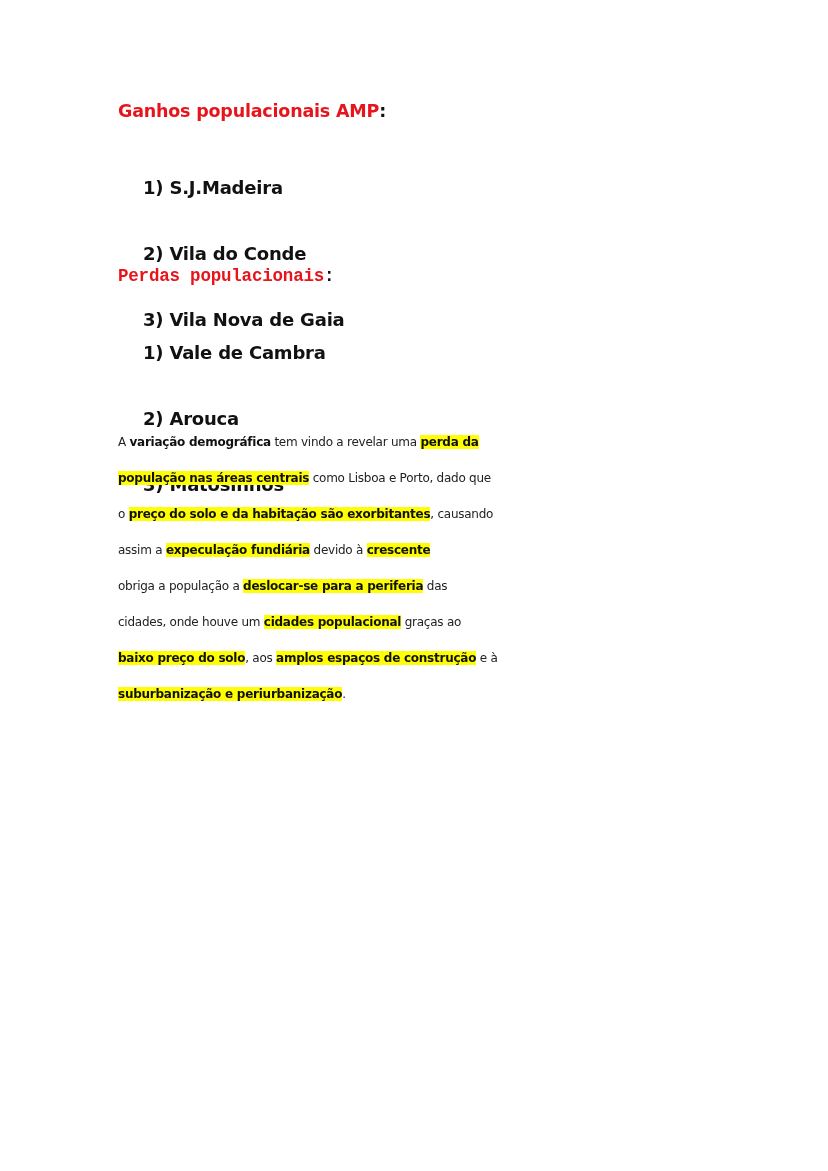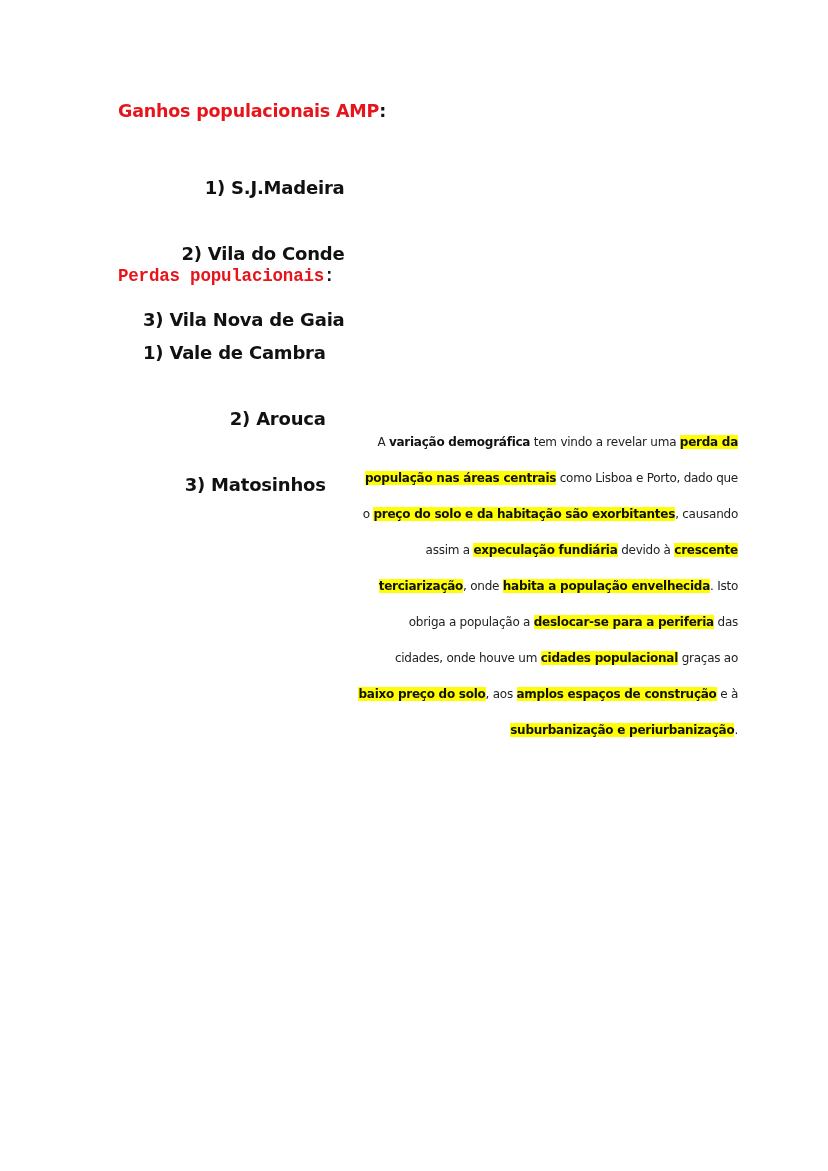--- a/index.html
+++ b/index.html
@@ -1,18 +1,18 @@
 <!DOCTYPE html>
 <html><head>
 <meta charset="utf-8">
 <style>
   html, body { margin: 0; padding: 0; background: #ffffff; }
   body { width: 828px; height: 1171px; position: relative; overflow: hidden;
          font-family: "DejaVu Sans", "Liberation Sans", sans-serif; color: #111; }
-  .page { position: absolute; left: 0; top: 0; width: 828px; height: 1169px; background: #fff; text-align: right; }
+  .page { position: absolute; left: 0; top: 0; width: 828px; height: 1169px; background: #fff; }
   .heading { position: absolute; left: 118px; font-size: 17.5px; font-weight: bold; letter-spacing: -0.2px; }
   .heading .red { color: #e8141b; }
   .heading .colon { color: #111; }
   .list { position: absolute; left: 143px; margin: 0; padding: 0; list-style: none; }
   .list li { font-size: 18px; font-weight: bold; height: 36px; line-height: 36px; letter-spacing: -0.2px; margin-top: 30px; }
   .para { position: absolute; left: 118px; top: 424px; width: 620px; font-size: 12px; letter-spacing: -0.25px; }
   .line { height: 36px; line-height: 36px; white-space: nowrap; }
   .b { font-weight: bold; }
   .hl { background: #ffff00; font-weight: bold; }
   .n { font-weight: normal; color: #222; }
@@ -38,19 +38,18 @@
     <li>1) Vale de Cambra</li>
     <li>2) Arouca</li>
     <li>3) Matosinhos</li>
   </ol>
 
   <div class="para" id="para">
       <div class="line"><span class="n">A </span><span class="b">variação demográfica</span><span class="n"> tem vindo a revelar uma </span><span class="hl">perda da</span></div>
       <div class="line"><span class="hl">população nas áreas centrais</span><span class="n"> como Lisboa e Porto, dado que</span></div>
       <div class="line"><span class="n">o </span><span class="hl">preço do solo e da habitação são exorbitantes</span><span class="n">, causando</span></div>
       <div class="line"><span class="n">assim a </span><span class="hl">expeculação fundiária</span><span class="n"> devido à </span><span class="hl">crescente</span></div>
-      <div class="line"><span class="hl">terciarização</span><span class="n">, onde </span><span class="hl">habita a população envelhecida</span><span class="n">. Isto</span></div>
       <div class="line"><span class="n">obriga a população a </span><span class="hl">deslocar-se para a periferia</span><span class="n"> das</span></div>
       <div class="line"><span class="n">cidades, onde houve um </span><span class="hl">cidades populacional</span><span class="n"> graças ao</span></div>
       <div class="line"><span class="hl">baixo preço do solo</span><span class="n">, aos </span><span class="hl">amplos espaços de construção</span><span class="n"> e à</span></div>
       <div class="line"><span class="hl">suburbanização e periurbanização</span><span class="n">.</span></div>
     </div>
 </div>
 
 </body></html>

